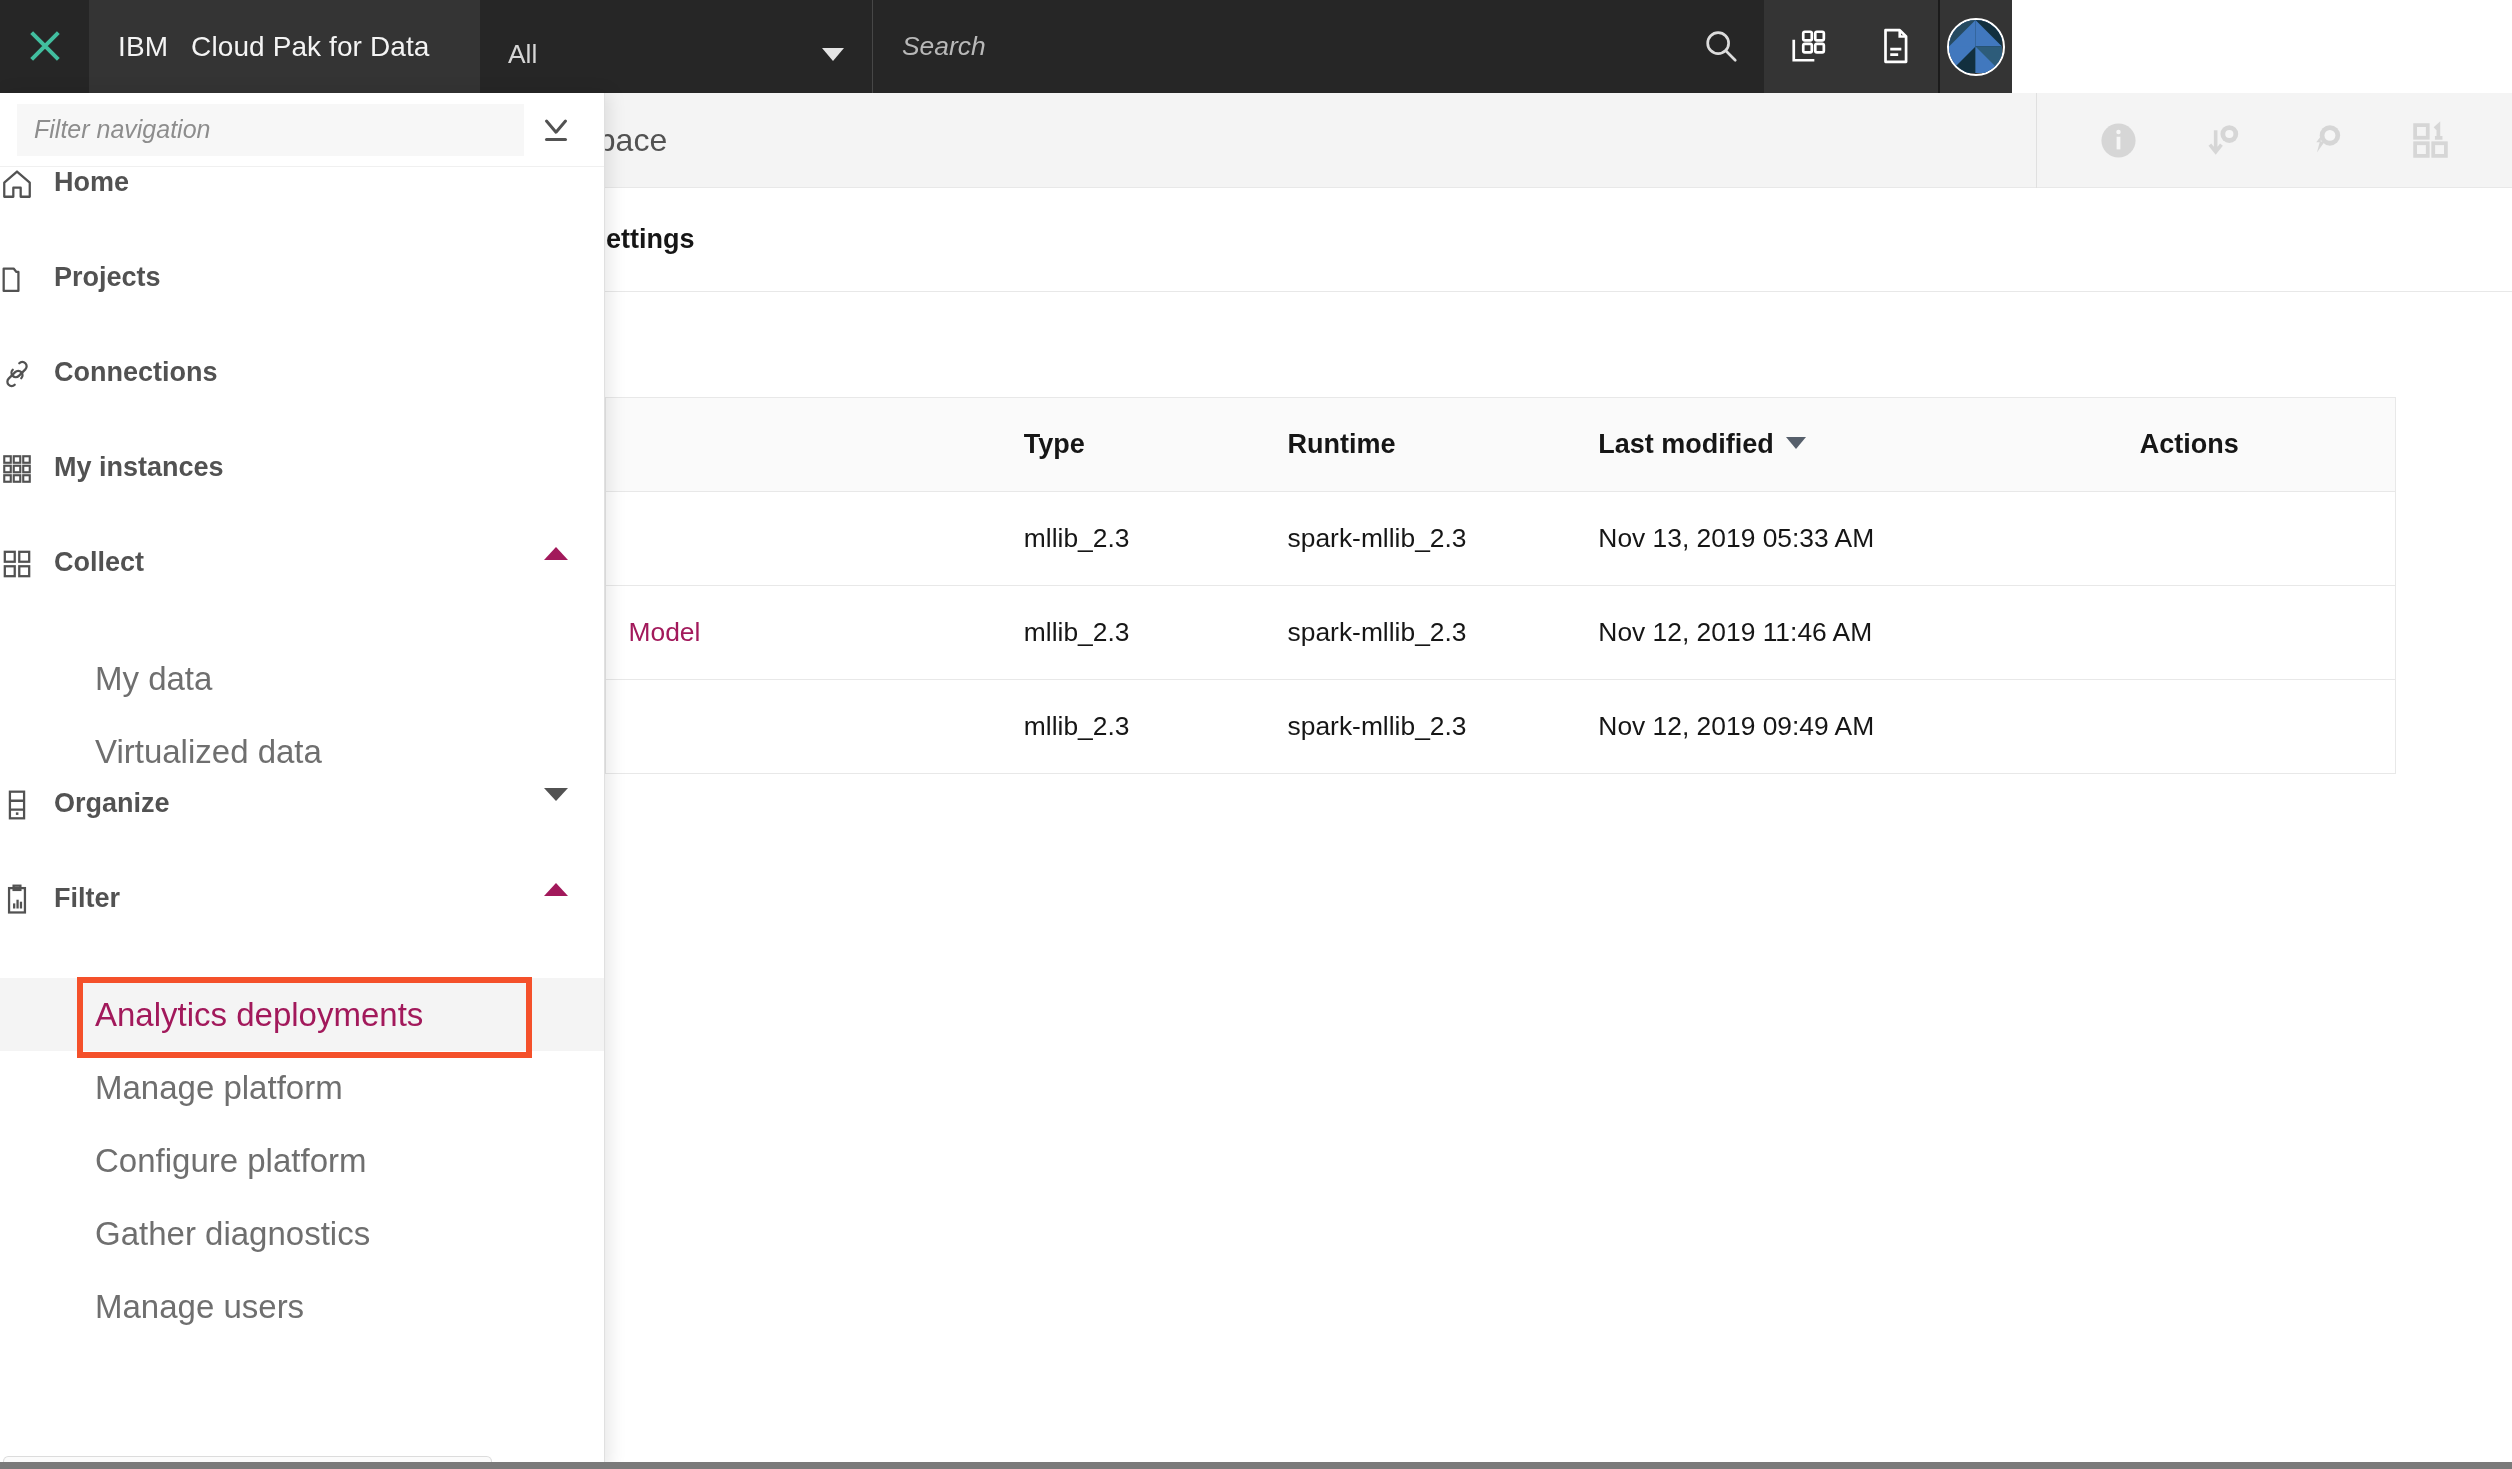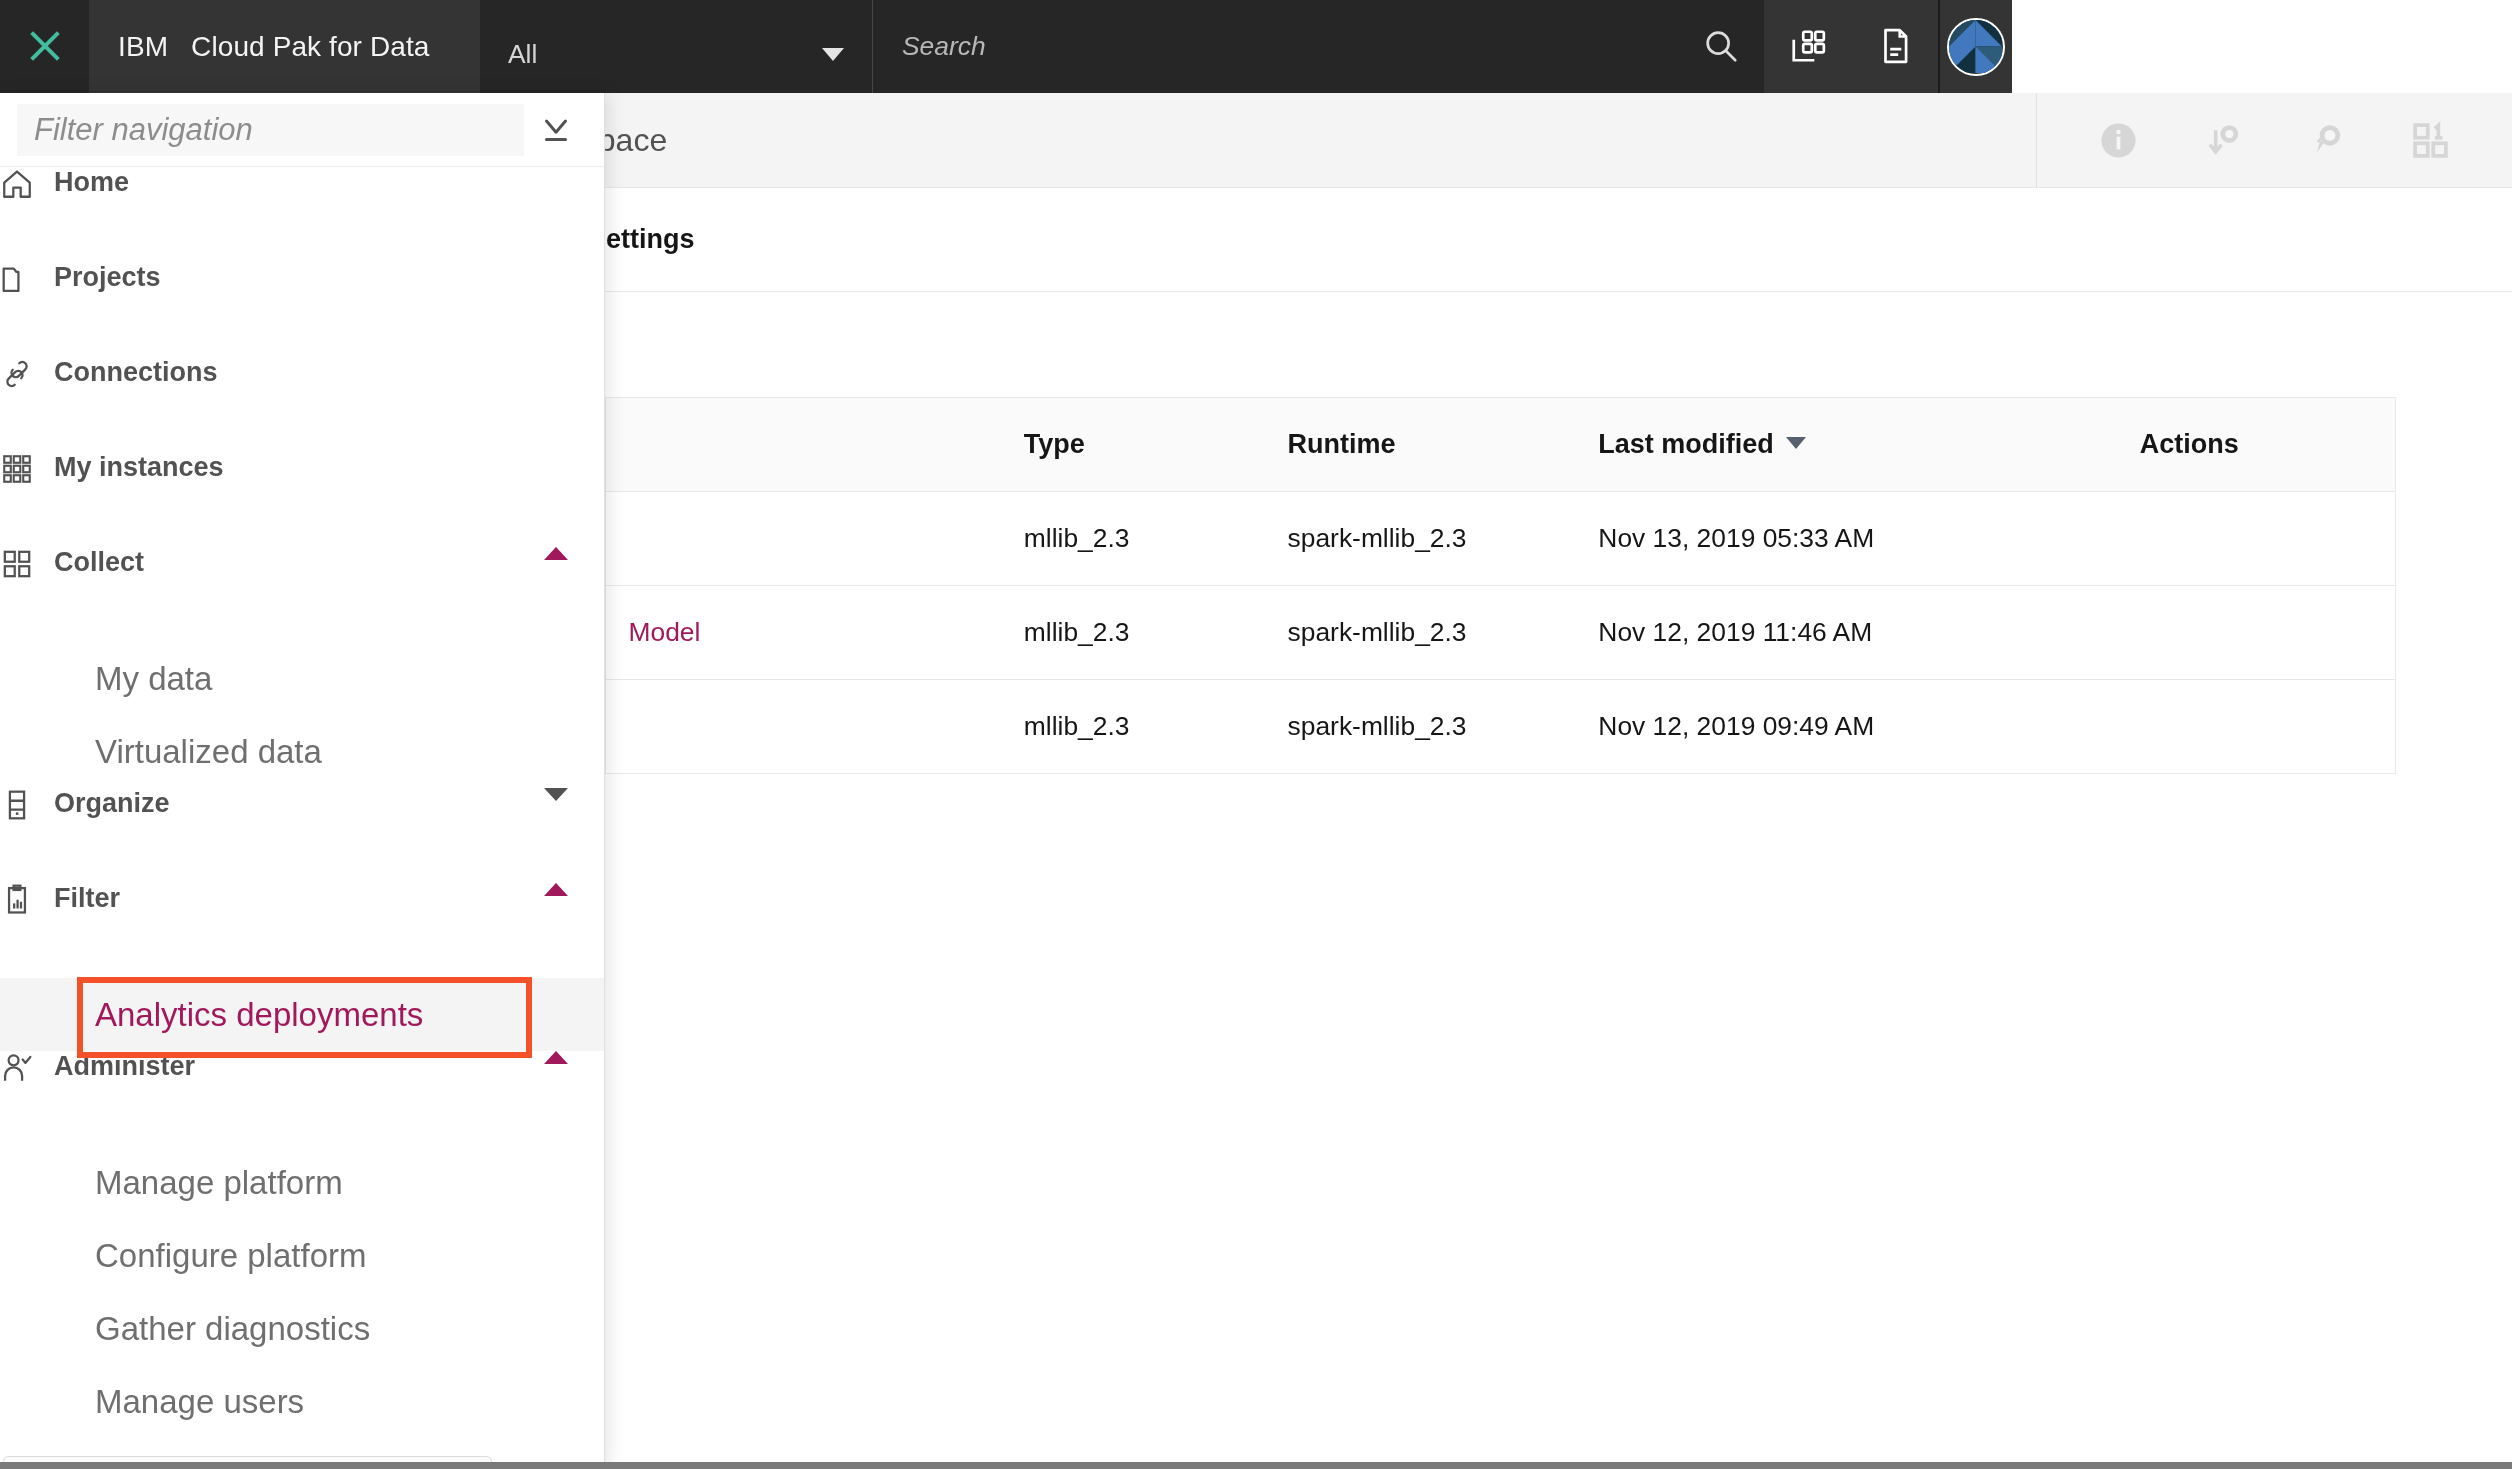--- a/index.html
+++ b/index.html
@@ -166,21 +166,21 @@
     border-right: 1.3px solid #e0e0e0;
     box-shadow: 4px 0 17px rgba(0,0,0,.10);
     overflow: hidden;
   }
   #nav-filter-row {
     height: 74px; display: flex; align-items: center;
     padding: 0 17px 0 17px; border-bottom: 1.3px solid #f0f0f0;
   }
   #nav-filter-input {
     flex: 1; height: 52px; background: #f7f7f7; border: 0; outline: none;
-    padding-left: 17px; font-size: 31px; color: #525252; font-style: italic;
+    padding-left: 17px; font-size: 25px; color: #525252; font-style: italic;
     font-family: "Liberation Sans", sans-serif;
   }
   #nav-filter-input::placeholder { color: #8d8d8d; font-style: italic; }
   #nav-collapse-btn {
     width: 63px; display: flex; align-items: center; justify-content: center;
     cursor: pointer;
   }
 
   .nav-item {
     height: 95px; display: flex; align-items: flex-start;
@@ -489,31 +489,20 @@
           <rect x="11.6" y="11.8" width="1.6" height="6.2"></rect>
           <rect x="14" y="13.2" width="1.6" height="4.8"></rect>
         </g>
       </svg>
     </span>
     <span class="lbl">Filter</span>
     <span class="chev up"></span>
   </div>
   <div class="nav-sub selected">Analytics deployments</div>
 
-  <div class="nav-item">
-    <span class="ico">
-      <svg width="34" height="34" viewBox="0 0 24 24">
-        <circle cx="9.6" cy="6.6" r="3.5" stroke="#525252" stroke-width="1.6" fill="none"></circle>
-        <path d="M3.6 21 V17.6 a6 6 0 0 1 12 0 V21" stroke="#525252" stroke-width="1.6" fill="none"></path>
-        <path d="M16 6 L18 8.4 L21.4 4.2" stroke="#525252" stroke-width="1.6" fill="none" stroke-linecap="round" stroke-linejoin="round"></path>
-      </svg>
-    </span>
-    <span class="lbl">Administer</span>
-    <span class="chev up"></span>
-  </div>
   <div class="nav-sub">Manage platform</div>
   <div class="nav-sub">Configure platform</div>
   <div class="nav-sub">Gather diagnostics</div>
   <div class="nav-sub">Manage users</div>
 
   <div id="bottom-chip"></div>
 </div>
 
 <div id="highlight-box"></div>
 

